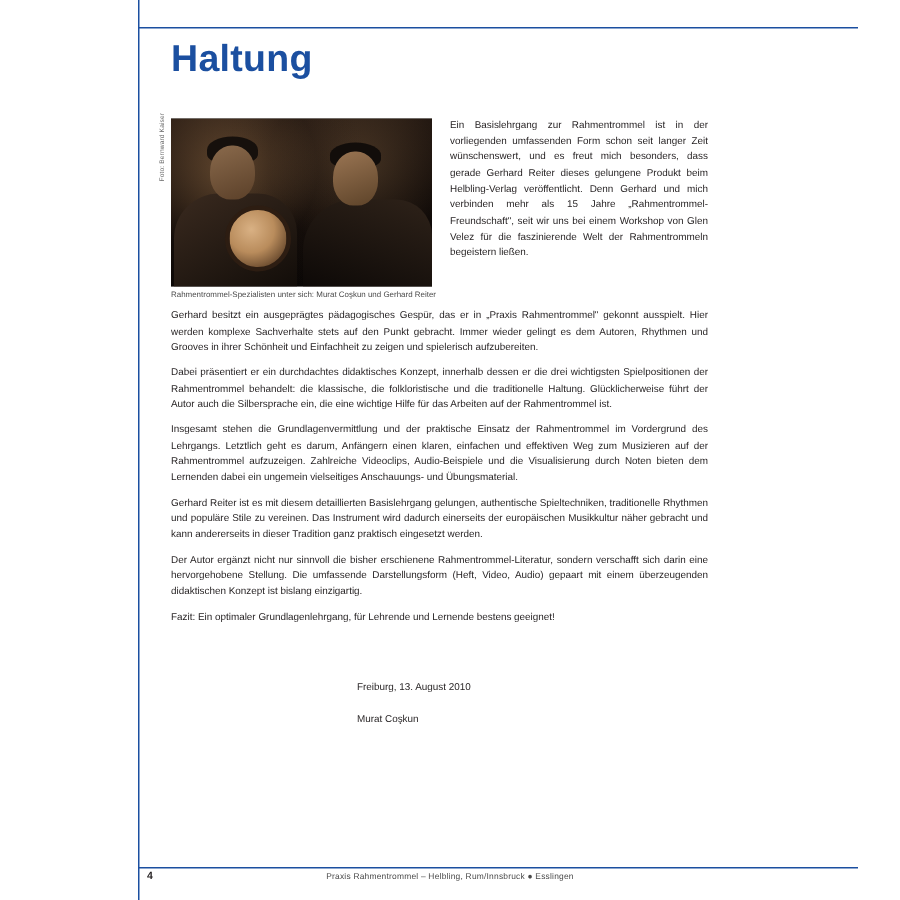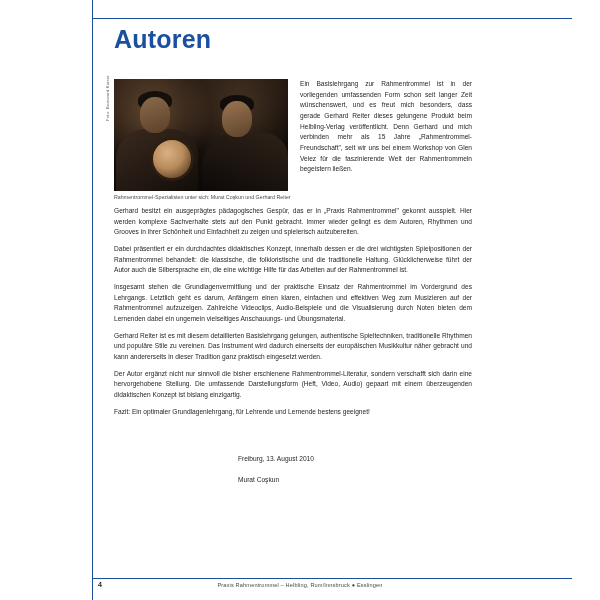--- a/index.html
+++ b/index.html
@@ -207,21 +207,21 @@
   }
 </style>
 </head>
 <body>
 
 <div class="page">
 
   <div class="left-rule"></div>
   <div class="top-rule"></div>
 
-  <div class="title">Autoren</div>
+  <div class="title">Haltung</div>
 
   <div class="photo-wrap">
     <div class="photo">
       <div class="bg"></div>
       <div class="p1-body"></div>
       <div class="p1-hair"></div>
       <div class="p1-head"></div>
       <div class="p2-body"></div>
       <div class="p2-hair"></div>
       <div class="p2-head"></div>

